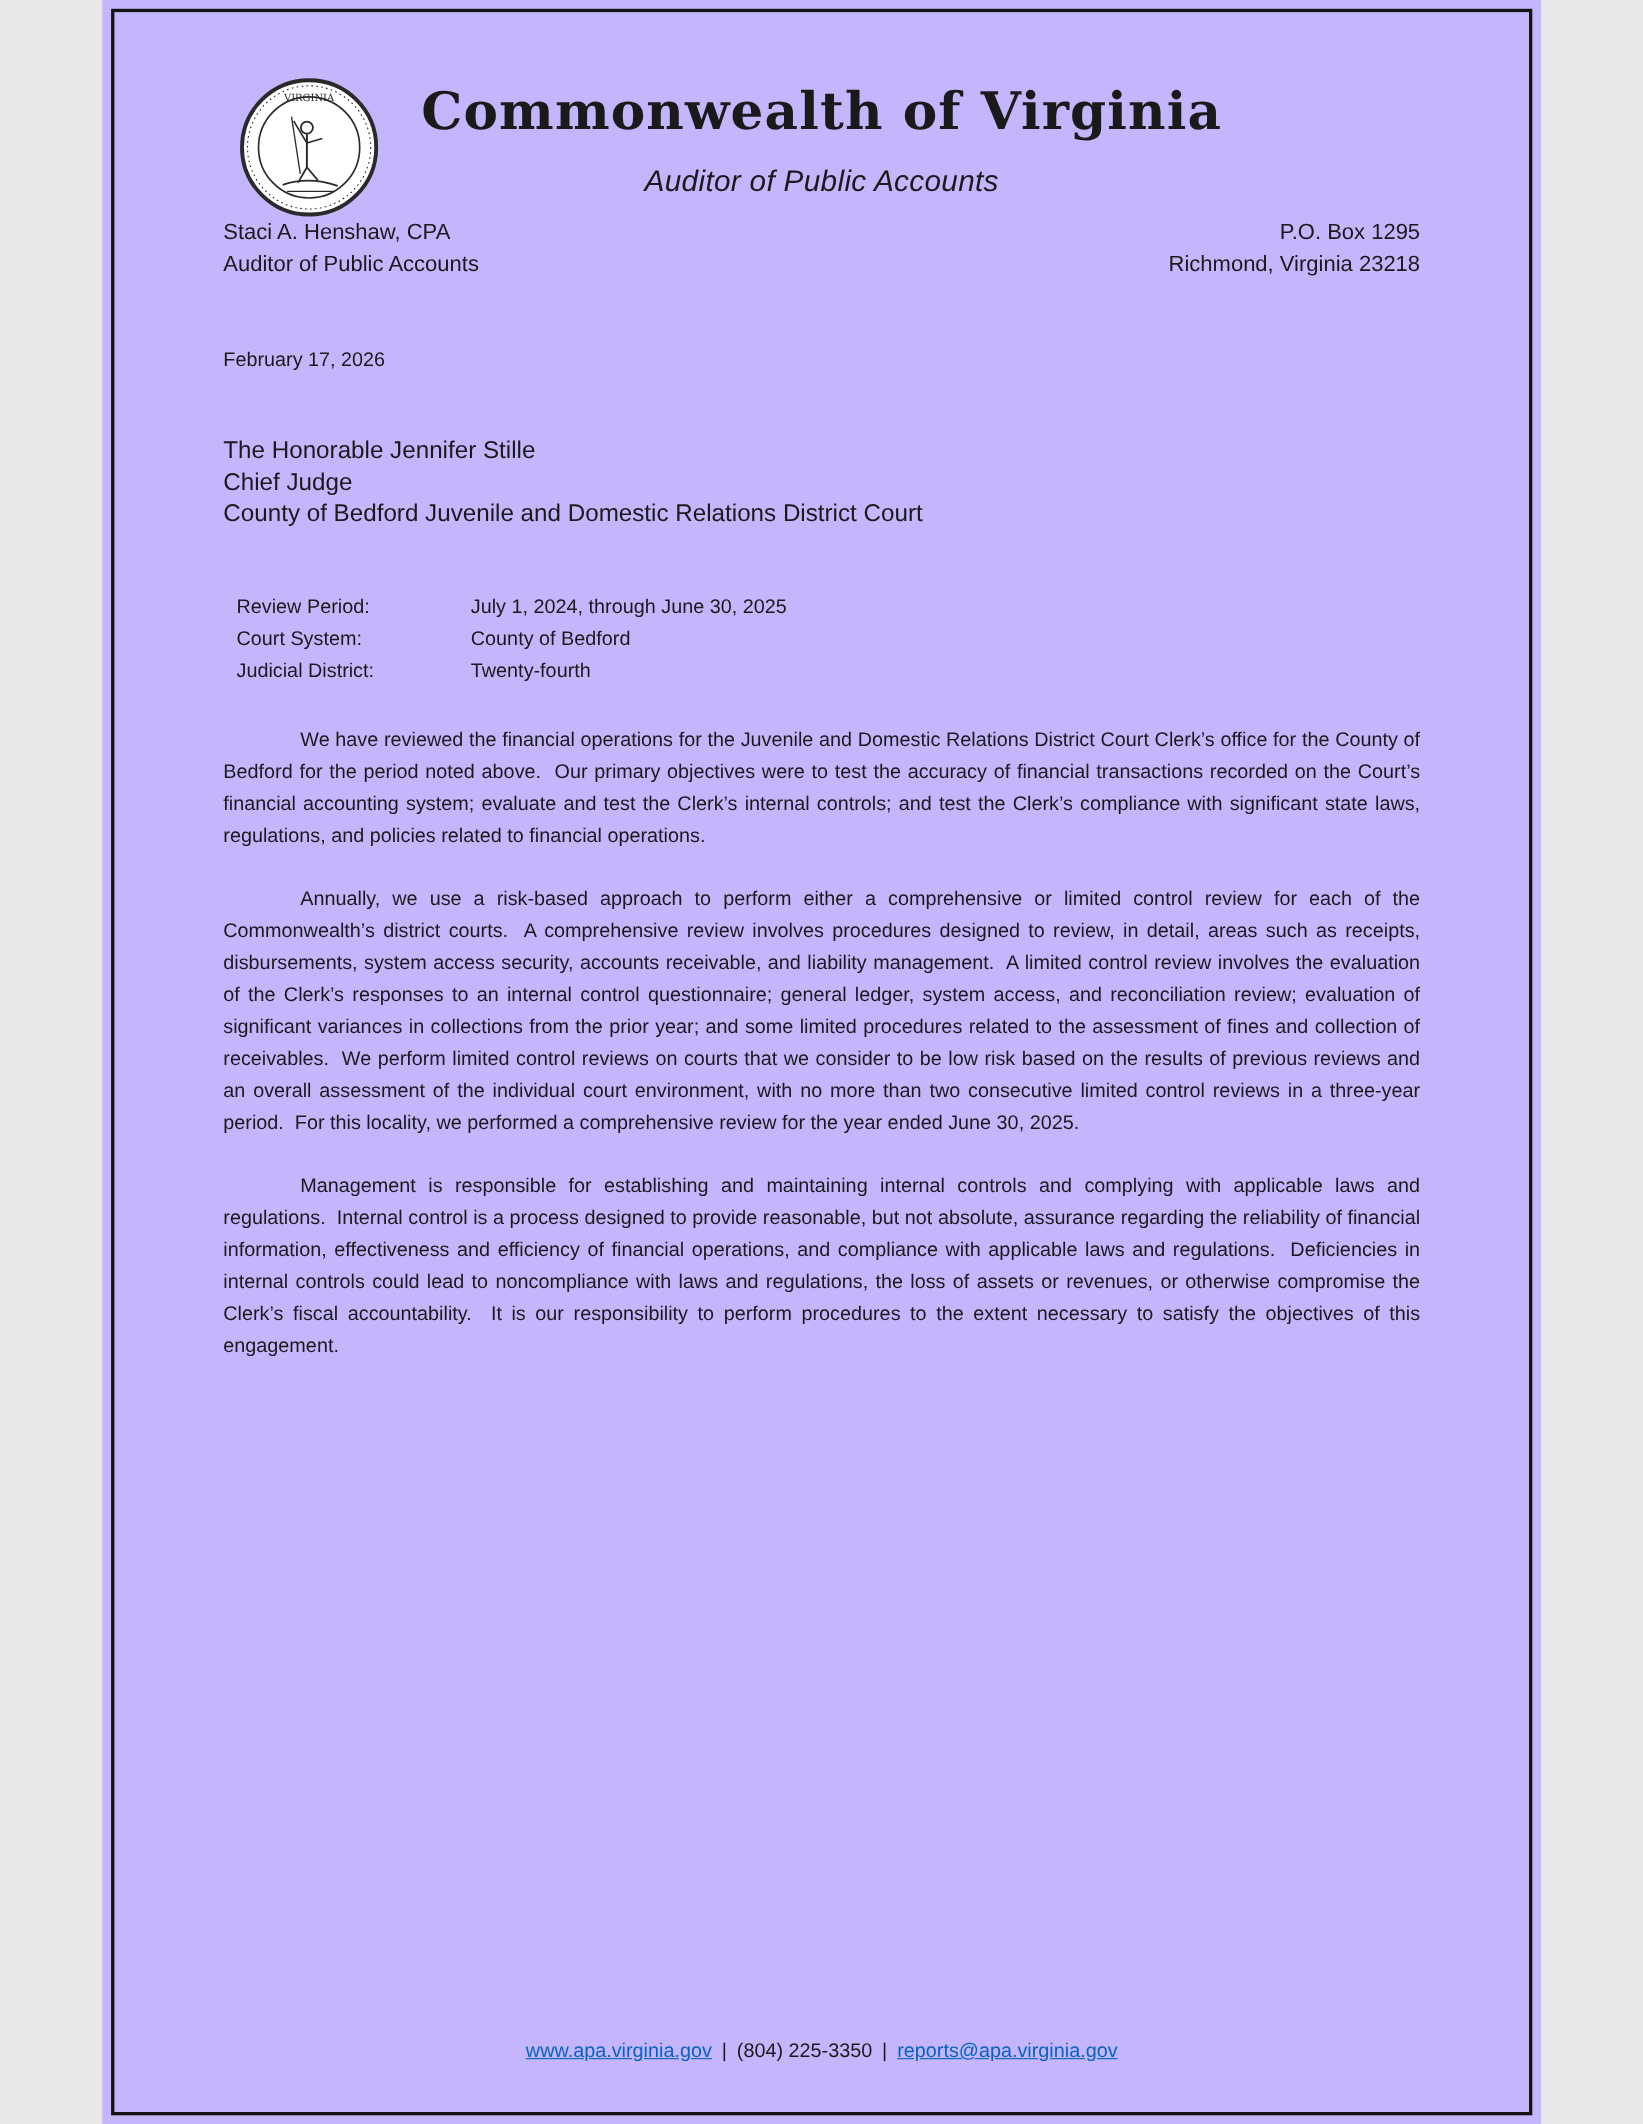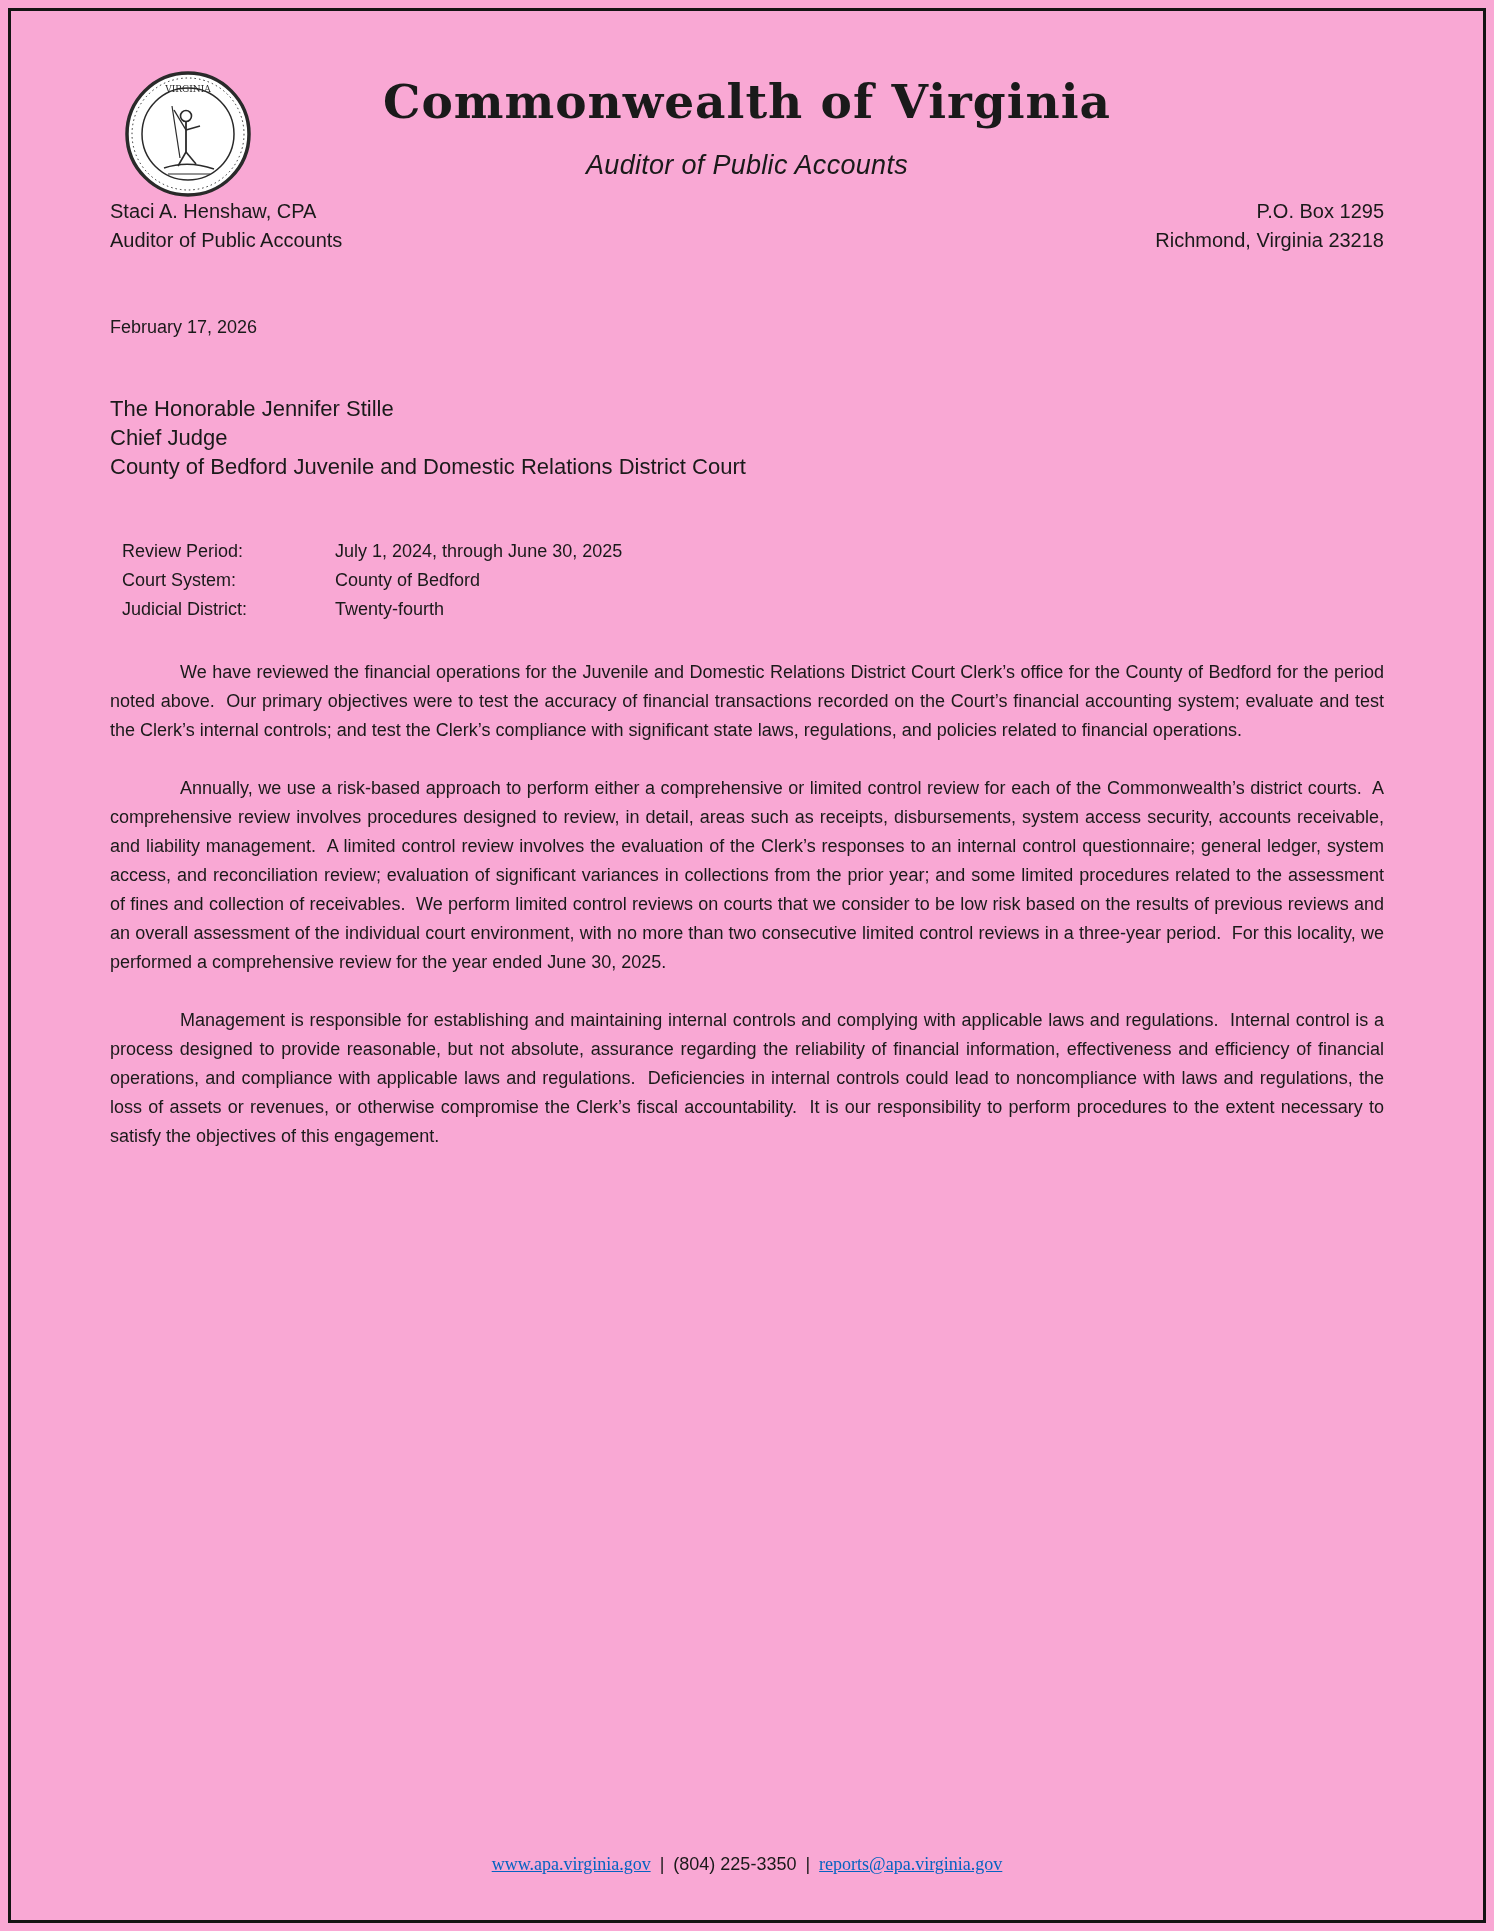--- a/index.html
+++ b/index.html
@@ -2,23 +2,23 @@
 <html style="--link-color: #0563c1; --text-color: #1a1a1a;"><head>
 <meta charset="utf-8">
 <style>
   :root{
     --link-color:#0563c1;
     --text-color:#1a1a1a;
   }
   html,body{margin:0;padding:0;background:#e8e8e8;}
   .page{
     position:relative;
-    width:1494px;height:1931px;
+    width:1308px;height:1931px;
     margin:0 auto;
-    background:#f9a8d4;
+    background:#c4b5fd;
     color:var(--text-color);
     font-family:"Liberation Sans",sans-serif;
     box-sizing:border-box;
     overflow:hidden;
   }
   .border-frame{
     position:absolute;inset:8px;
     border:3px solid #141414;
     pointer-events:none;
   }
@@ -91,21 +91,20 @@
     position:absolute;
     left:0;right:0;
     bottom:56px;
     text-align:center;
     font-size:18px;
   }
   .footer-contact a{
     color:var(--link-color);
     text-decoration:underline;
     cursor:pointer;
-    font-family:Liberation Serif, serif;
   }
   .footer-contact .sep{
     margin:0 9px;
     color:var(--text-color);
   }
 </style>
 </head>
 <body>
 
 <div class="page">

